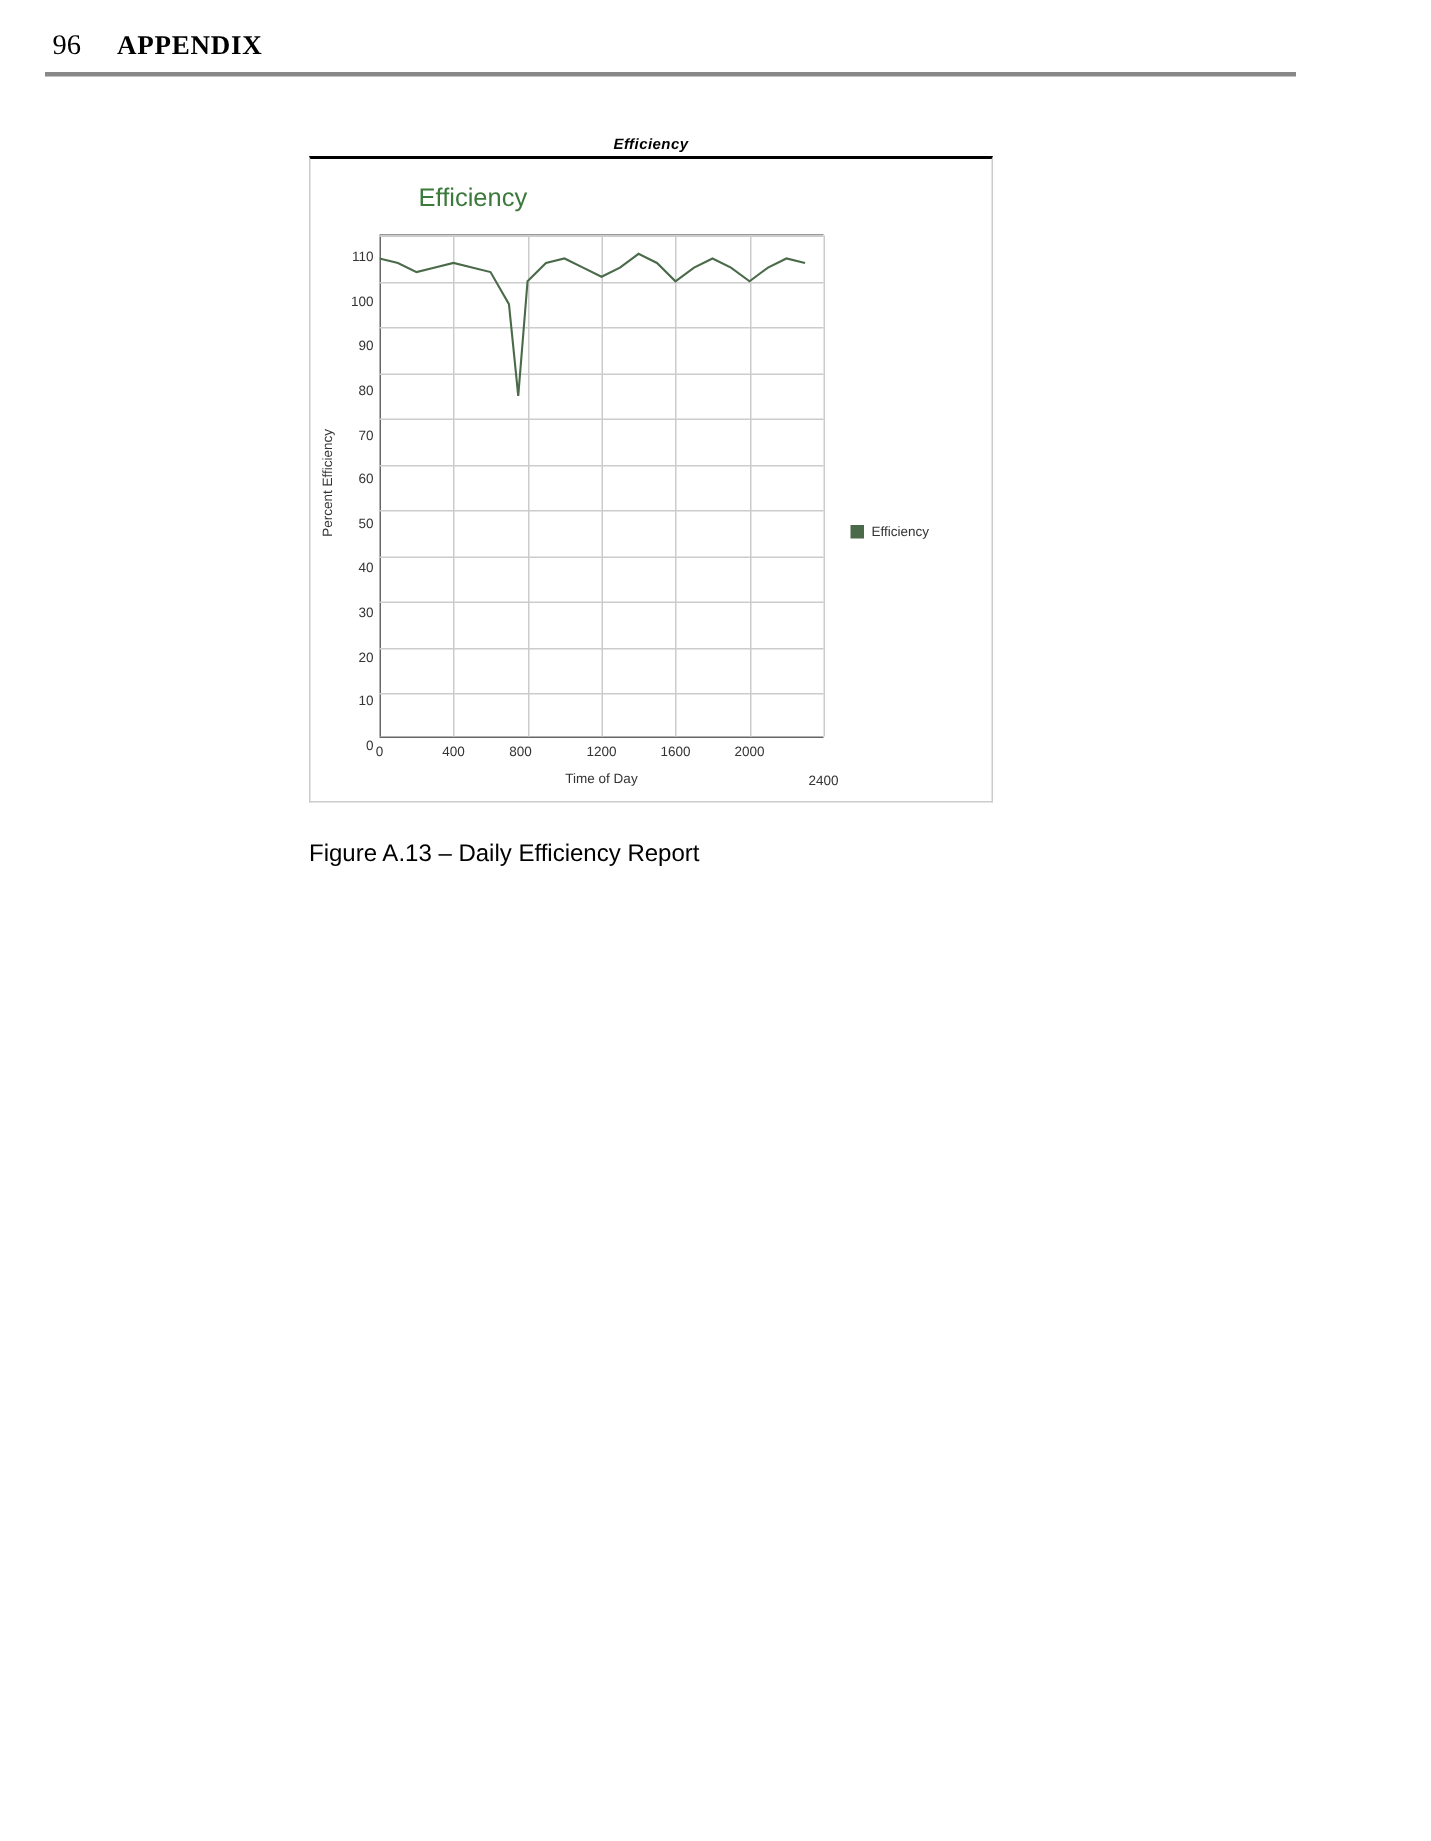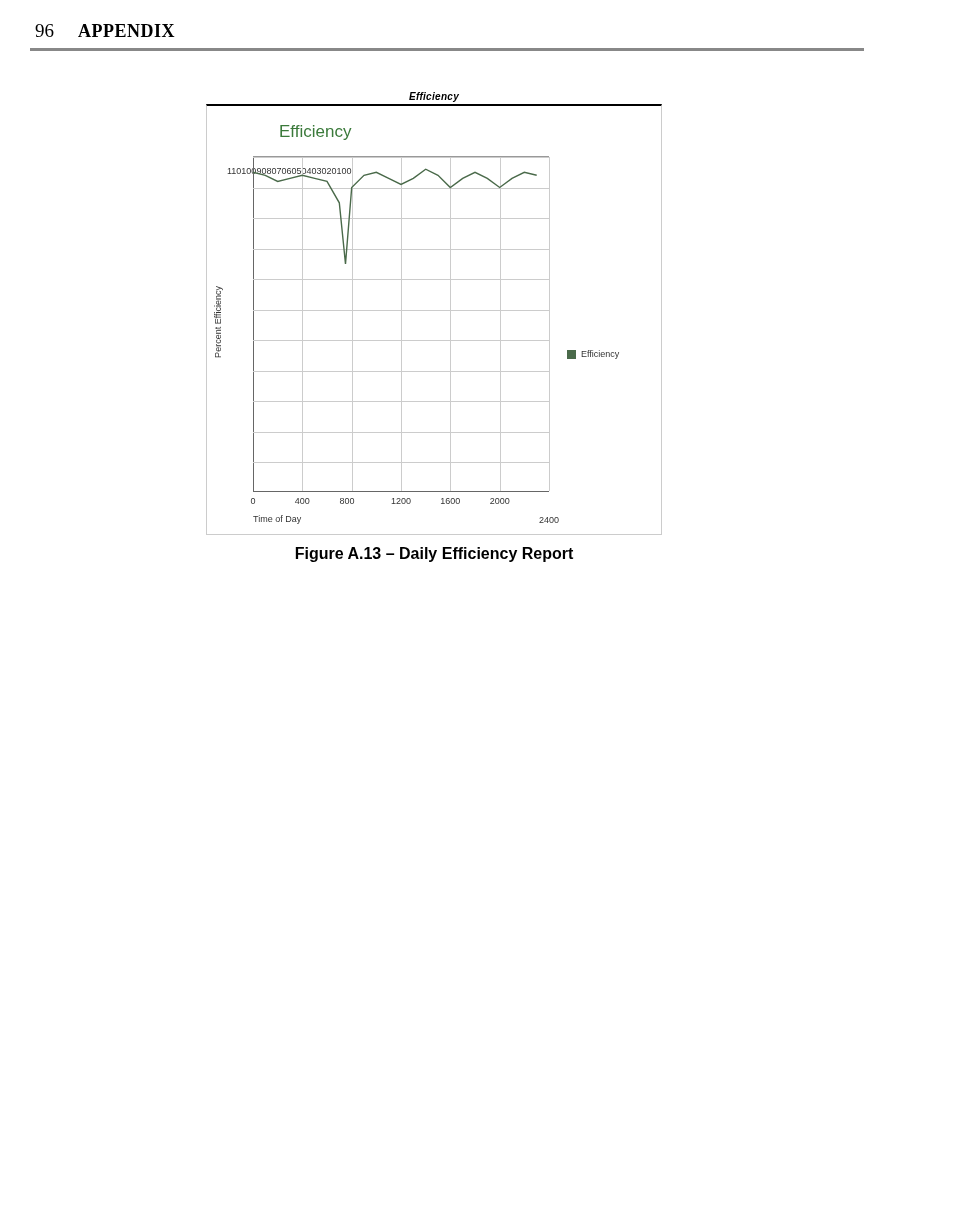--- a/index.html
+++ b/index.html
@@ -18,36 +18,36 @@
   .para .rest { font-family: Georgia, "Times New Roman", serif; }
 
   .figure-wrap { margin: 28px 0 0 118px; width: 456px; }
   .info-grid { display: grid; grid-template-columns: 46px 170px 86px 90px; row-gap: 10px; font-family: Arial, Helvetica, sans-serif; font-size: 10px; font-weight: 700; color: #1a4b9b; }
   .info-grid .val-black { color: #000; font-weight: 700; }
   .eff-title { font-family: Arial, Helvetica, sans-serif; font-size: 10px; font-weight: 700; font-style: italic; text-align: center; margin-top: 8px; letter-spacing: 0.3px; }
 
   .chart-frame { border: 1px solid #ccc; border-top: 2px solid #000; margin-top: 2px; padding: 14px 6px 10px 6px; display: flex; }
   .chart-left { display: flex; }
   .y-axis-label { writing-mode: vertical-rl; transform: rotate(180deg); font-family: Arial, Helvetica, sans-serif; font-size: 9px; align-self: center; margin-right: 4px; color:#333; }
-  .y-ticks { display: flex; justify-content: space-between; height: 336px; margin-top: 46px; font-family: Arial, Helvetica, sans-serif; font-size: 9px; text-align: right; width: 22px; color:#333;}
+  .y-ticks { display: flex; flex-direction: column; justify-content: space-between; height: 336px; margin-top: 46px; font-family: Arial, Helvetica, sans-serif; font-size: 9px; text-align: right; width: 22px; color:#333;}
   .plot-block { }
   .plot-title { font-family: Arial, Helvetica, sans-serif; font-size: 17px; color: #3b7a3b; margin: 2px 0 14px 30px; }
   .plot-area { position: relative; width: 296px; height: 336px; border-top: 1px solid #999; border-bottom: 1px solid #666; margin-left: 4px; }
   .plot-area .grid-h { position: absolute; left: 0; right: 0; border-top: 1px solid #ccc; }
   .plot-area .grid-v { position: absolute; top: 0; bottom: 0; border-left: 1px solid #ccc; }
   .plot-area .axis-left { position:absolute; left:0; top:0; bottom:0; border-left:1px solid #666; }
   .plot-area svg { position: absolute; left:0; top:0; }
   .x-ticks { display: flex; width: 296px; margin-left: 4px; font-family: Arial, Helvetica, sans-serif; font-size: 9px; color:#333; margin-top:4px; }
   .x-ticks span { flex: 0 0 auto; text-align: center; }
-  .x-axis-label { font-family: Arial, Helvetica, sans-serif; font-size: 9px; width: 296px; margin-left: 4px; margin-top: 6px; color:#333;}
+  .x-axis-label { font-family: Arial, Helvetica, sans-serif; font-size: 9px; text-align: center; width: 296px; margin-left: 4px; margin-top: 6px; color:#333;}
 
   .legend { margin-left: 18px; margin-top: 64px; display: flex; align-items: center; gap: 5px; font-family: Arial, Helvetica, sans-serif; font-size: 9px; color:#333;}
   .legend-swatch { width: 9px; height: 9px; background: #4a6a4a; }
 
-  .caption { font-family: Arial, Helvetica, sans-serif; font-weight: 700; font-size: 16px; text-align: center; margin-top: 10px; }
+  .caption { font-family: Arial, Helvetica, sans-serif; font-weight: 400; font-size: 16px; text-align: left; margin-top: 26px; }
 </style>
 </head>
 <body>
 
 <div class="page">
 
   <div class="header-row">
     <span class="page-num">96</span>
     <span class="section-title">APPENDIX</span>
   </div>

